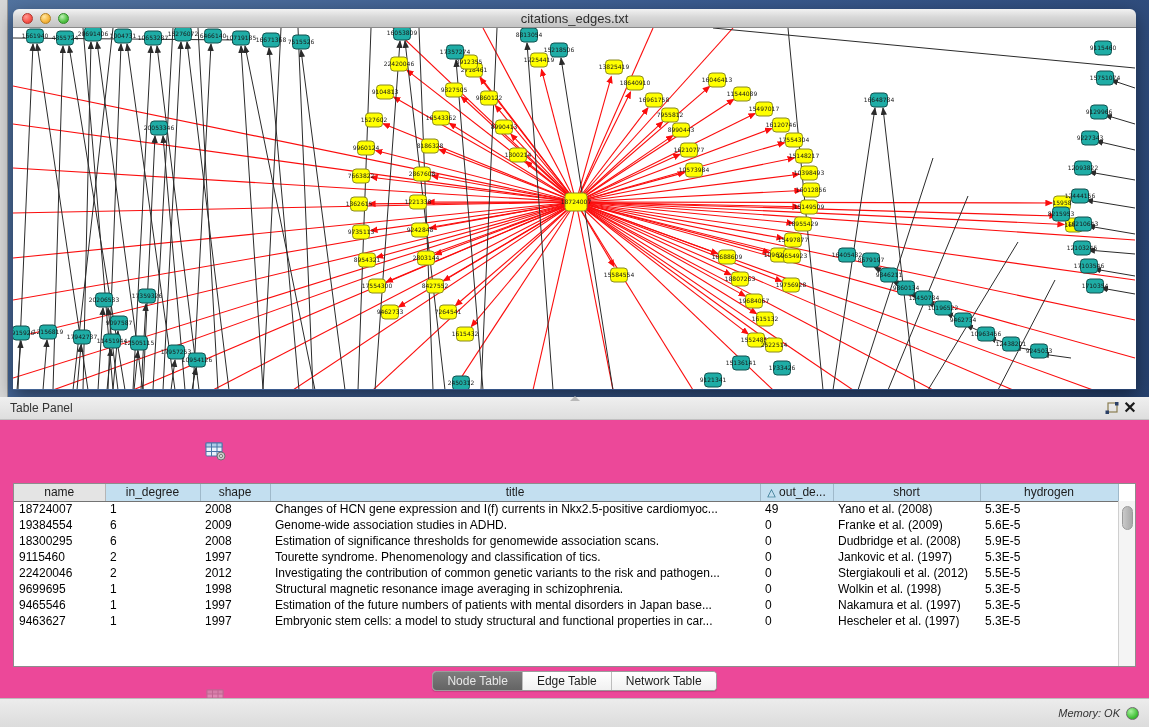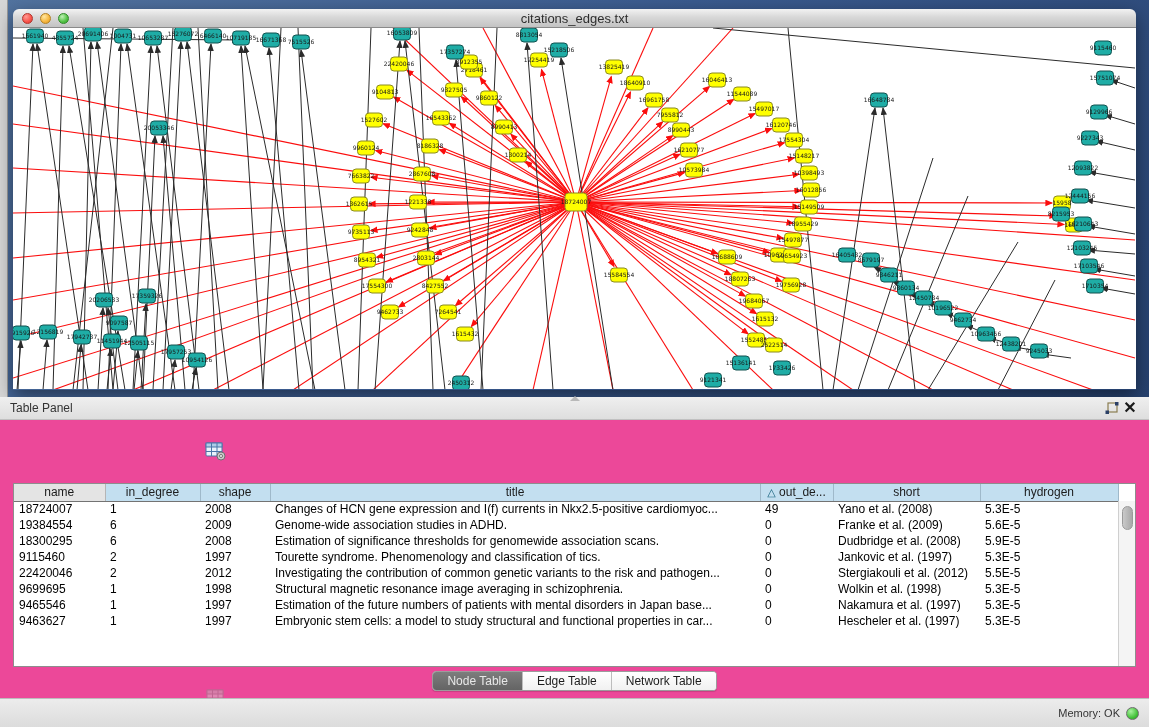--- a/index.html
+++ b/index.html
@@ -57,21 +57,21 @@
 
   .tab-bar { position:absolute; left:0; top:274px; width:100%; height:22px; display:flex; justify-content:center; }
   .seg { display:flex; height:20px; border:1px solid #9c9c9c; border-radius:4px; overflow:hidden;
     background:#fdfdfd; box-shadow:0 1px 1px rgba(0,0,0,.15); }
   .seg-btn { padding:0 14px; font-size:12px; color:#1c1c1c; display:flex; align-items:center; border-right:1px solid #bdbdbd; background:linear-gradient(#ffffff,#f1f1f1); }
   .seg-btn:last-child { border-right:none; }
   .seg-btn.active { background:linear-gradient(#7d7d7d,#646464); color:#e8e8e8; }
 
   .status-bar { position:absolute; left:0; top:301px; width:100%; height:29px;
     background:linear-gradient(#ececec,#dcdcdc); border-top:1px solid #bdbdbd;
-    display:flex; align-items:center; justify-content:flex-end; padding:0 10px; gap:6px; }
+    display:flex; align-items:center; justify-content:flex-end; padding:0 10px; gap:6px;font-style:italic; }
   .mem-text { font-size:11px; color:#333; }
   .mem-dot { width:13px; height:13px; border-radius:50%; background:radial-gradient(circle at 35% 30%,#a8f29e,#3fbf35 65%,#2f9e27); border:1px solid #6d6d6d; }
 
   .drag-handle { position:absolute; left:50%; top:-1px; width:0; height:0; margin-left:-5px;
     border-left:5px solid transparent; border-right:5px solid transparent; border-bottom:5px solid #b9b9b9; }
 </style>
 </head>
 <body>
 
 <div class="desktop">

